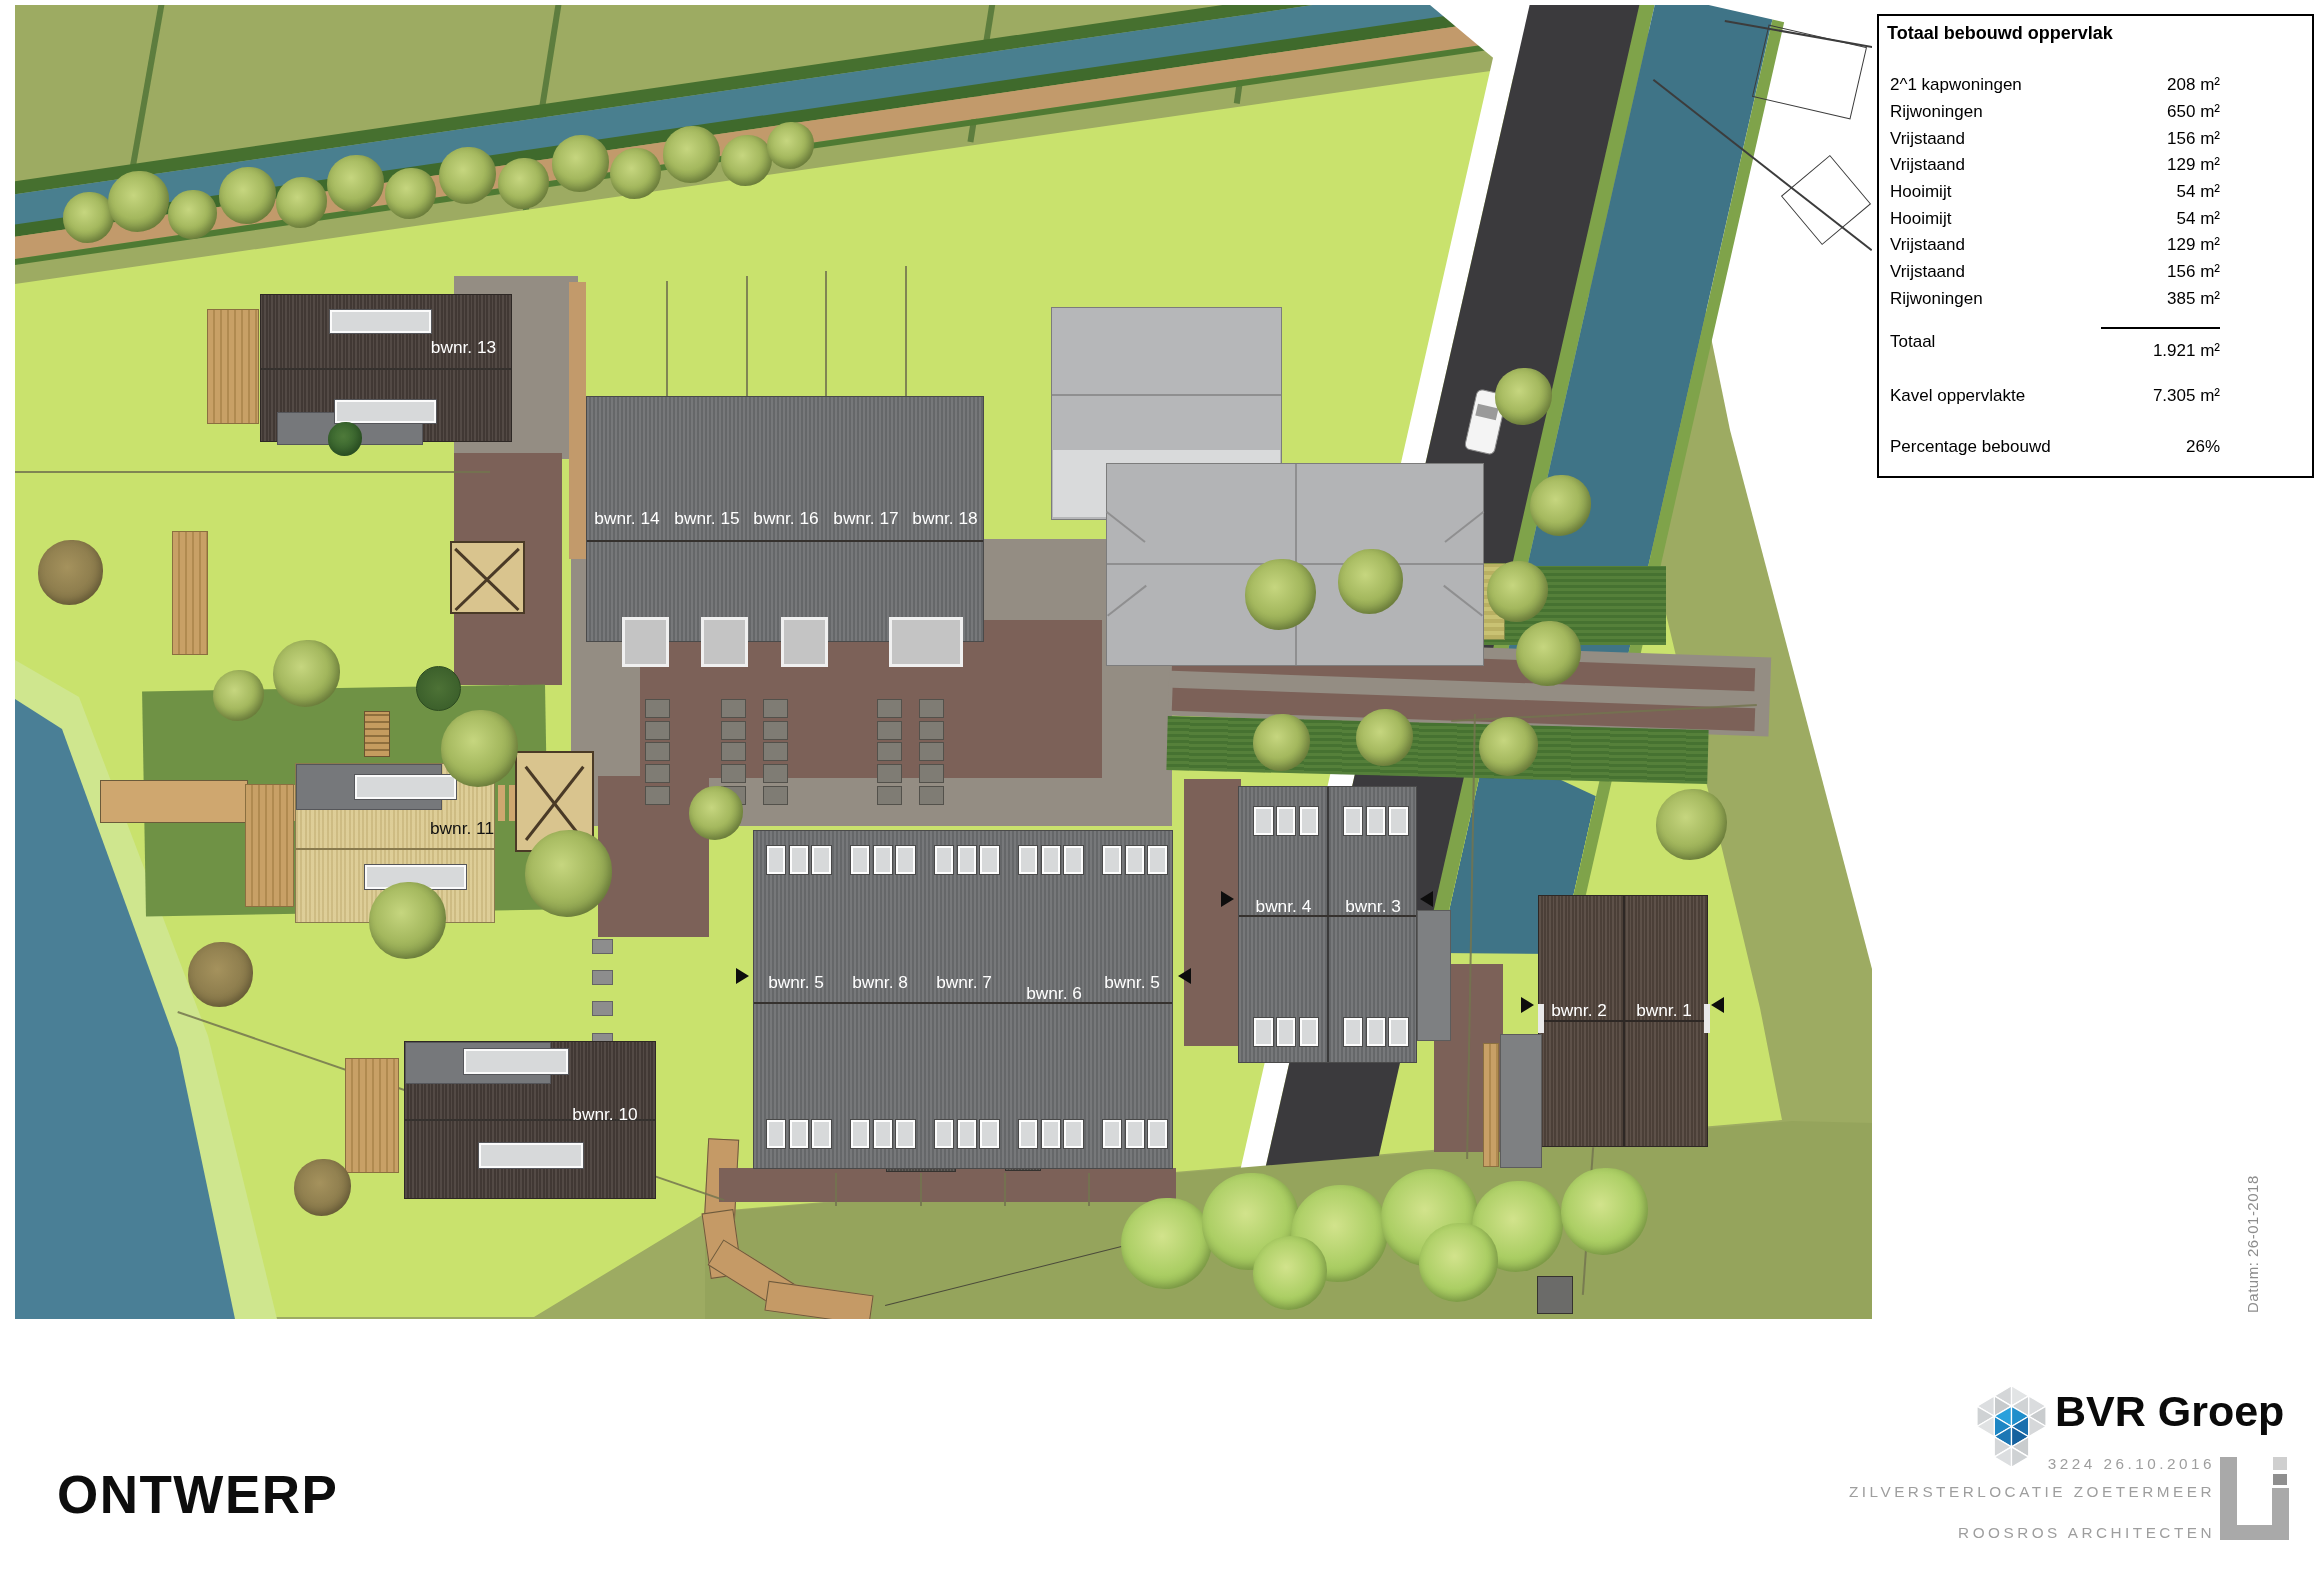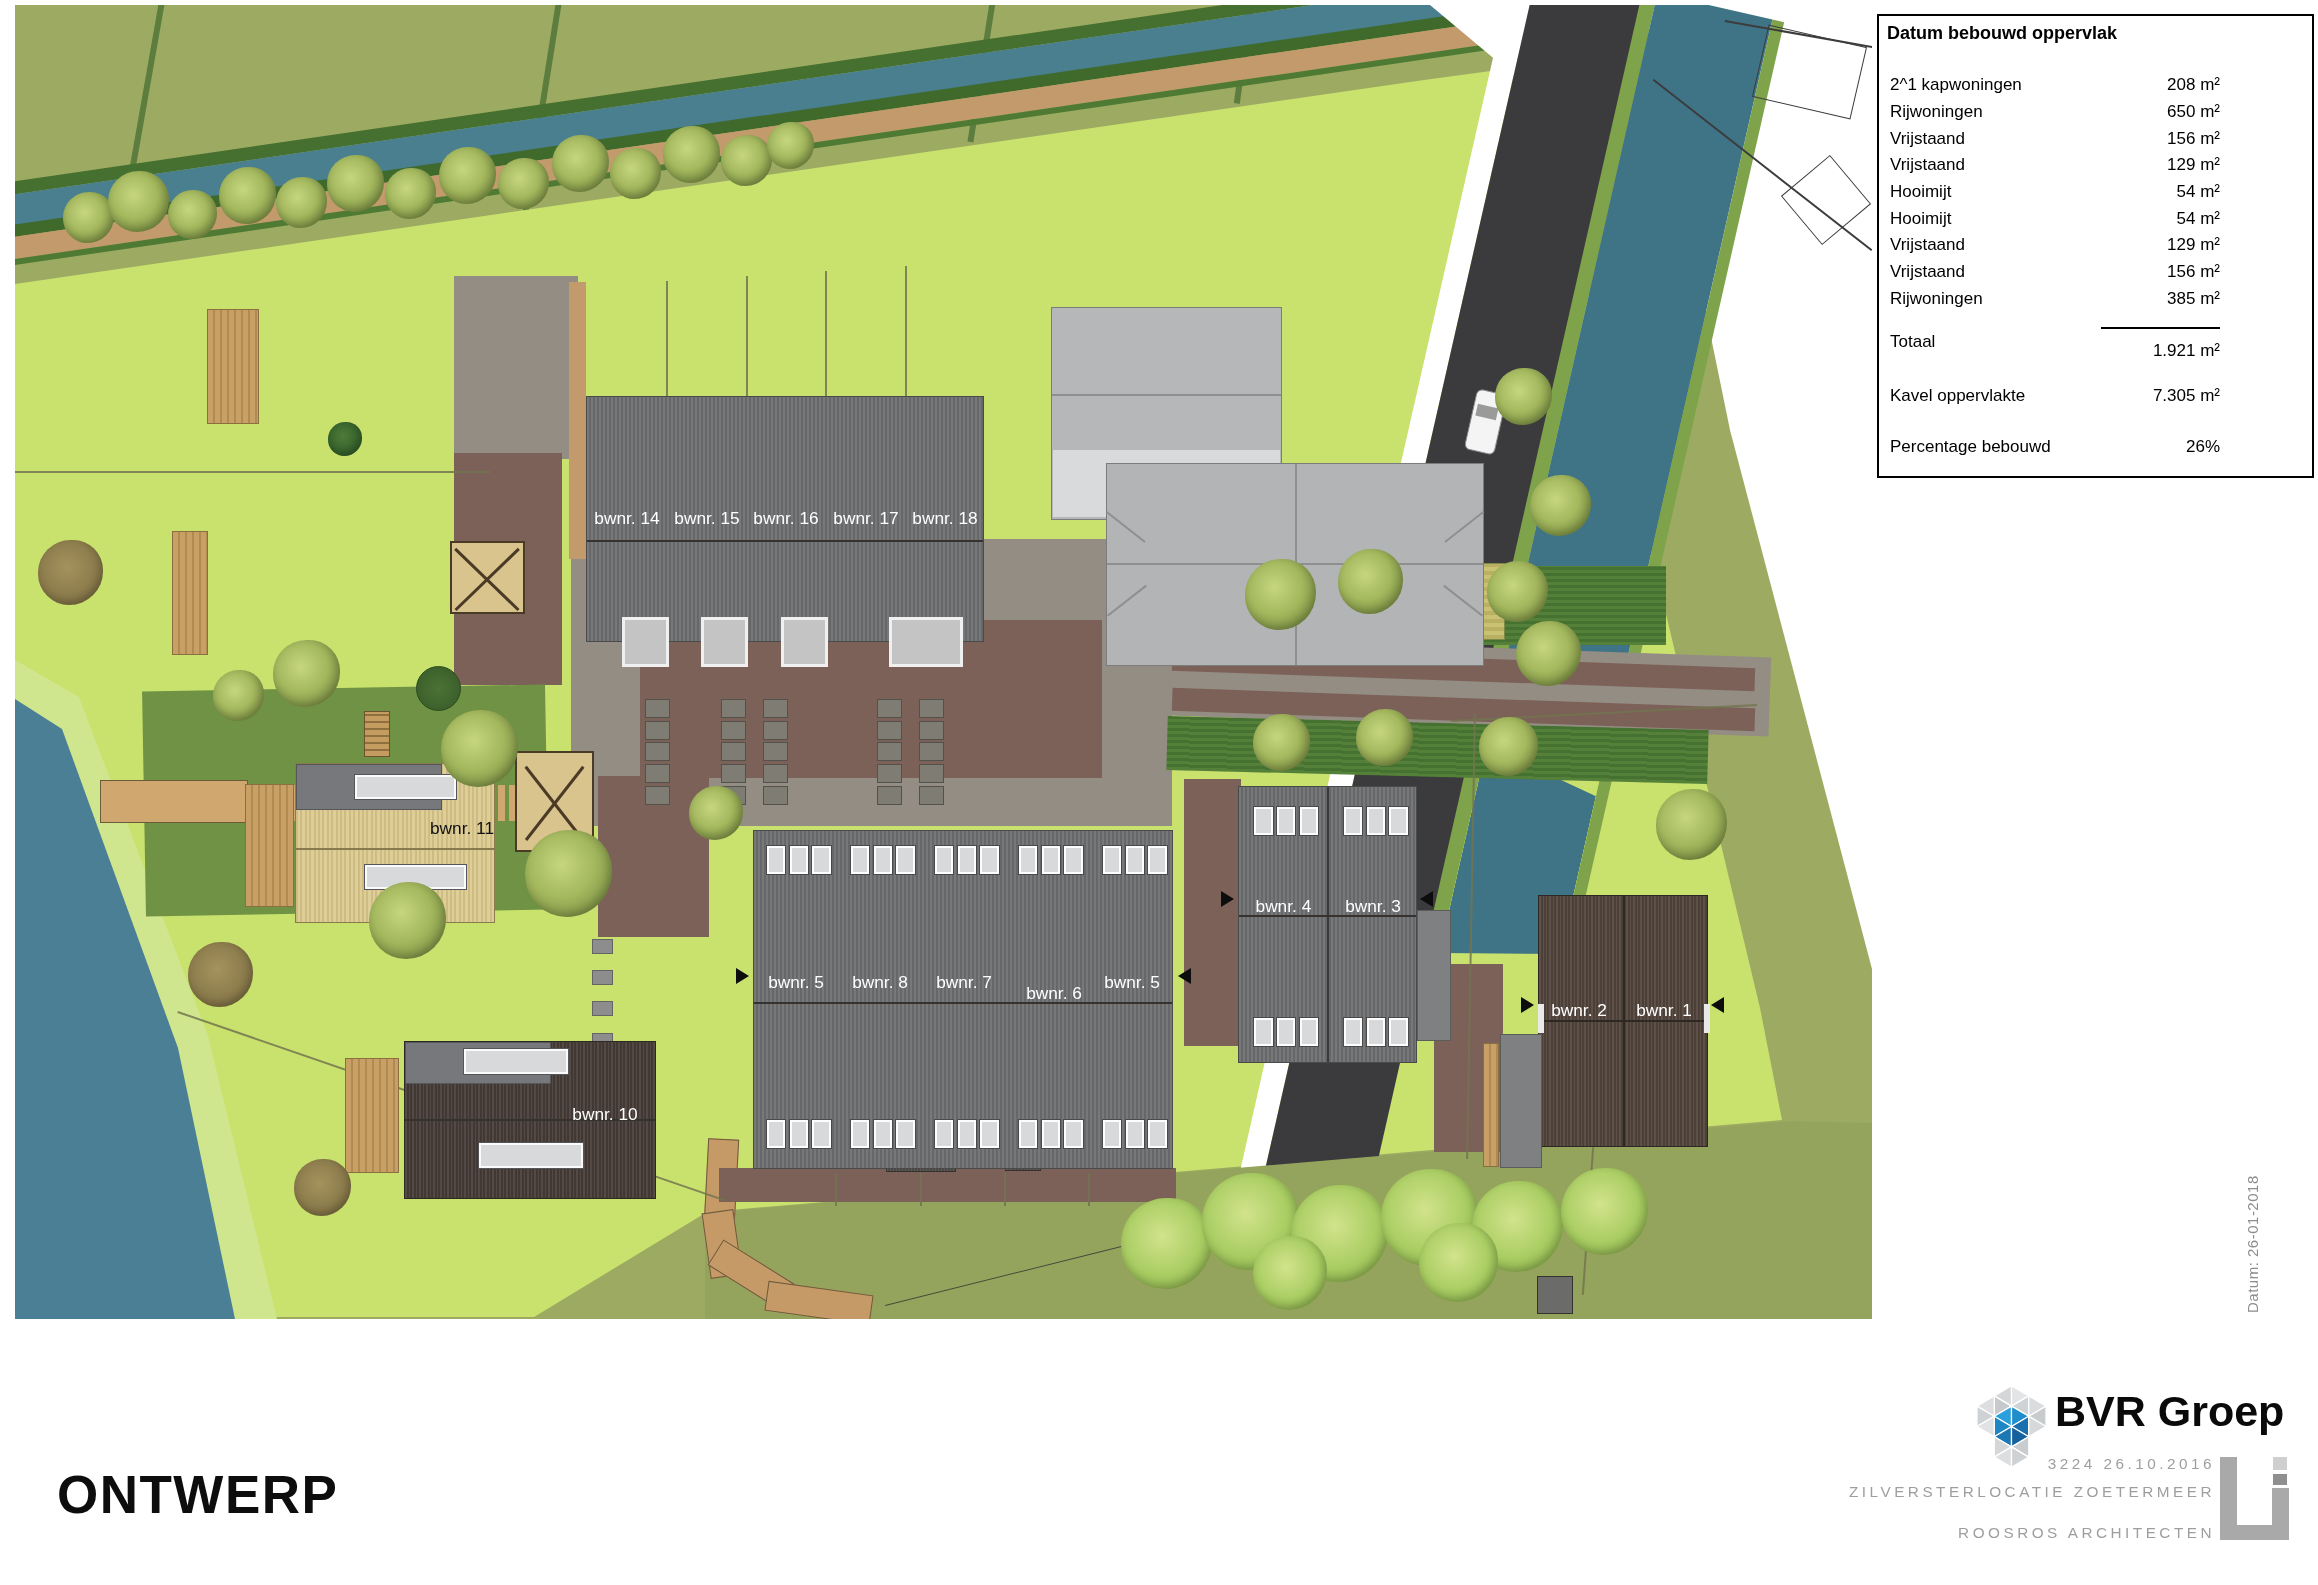--- a/index.html
+++ b/index.html
@@ -169,20 +169,27 @@
   <div class="stone" style="left:577px;top:996px"></div>
   <div class="stone" style="left:577px;top:1028px"></div>
   <div class="stone" style="left:577px;top:1059px"></div>
   <div class="stone" style="left:577px;top:1090px"></div>
 
   <div class="shed" style="left:871px;top:1093px;width:70px;height:74px"></div>
   <div class="shed" style="left:990px;top:1094px;width:36px;height:72px"></div>
   <div class="shed" style="left:1522px;top:1271px;width:36px;height:38px;background:#6b6b69"></div>
 
   <div class="a deck" style="left:192px;top:304px;width:52px;height:115px"></div>
+  <div class="a roofD" style="left:245px;top:289px;width:252px;height:148px">
+    <div class="hl" style="top:73px"></div>
+    <div class="gsec" style="left:16.3px;top:117px;width:144px;height:31px"></div>
+    <div class="win" style="left:69px;top:15px;width:101px;height:23px"></div>
+    <div class="win" style="left:74px;top:105px;width:101px;height:23px"></div>
+    <div class="lbl" style="left:163px;top:42px;width:79px">bwnr. 13</div>
+  </div>
 
   <div class="a deck" style="left:157px;top:526px;width:36px;height:124px"></div>
 
   <div class="a" style="left:554px;top:277px;width:17.3px;height:277px;background:#c29a6b"></div>
   <div class="a roofG" style="left:571px;top:391px;width:398px;height:246px">
     <div class="hl" style="top:143px"></div>
     <div class="lbl" style="left:3px;top:111px;width:74px">bwnr. 14</div>
     <div class="lbl" style="left:83px;top:111px;width:74px">bwnr. 15</div>
     <div class="lbl" style="left:162px;top:111px;width:74px">bwnr. 16</div>
     <div class="lbl" style="left:242px;top:111px;width:74px">bwnr. 17</div>
@@ -376,21 +383,21 @@
 
   <div class="arR" style="left:721px;top:963px"></div>
   <div class="arL" style="left:1163px;top:963px"></div>
   <div class="arR" style="left:1206px;top:886px"></div>
   <div class="arL" style="left:1405px;top:886px"></div>
   <div class="arR" style="left:1506px;top:992px"></div>
   <div class="arL" style="left:1696px;top:992px"></div>
 </div>
 
 <div id="tbl" class="a">
-  <div class="a" style="left:8px;top:7px;font-size:18px;font-weight:bold;color:#000">Datum bebouwd oppervlak</div>
+  <div class="a" style="left:8px;top:7px;font-size:18px;font-weight:bold;color:#000">Totaal bebouwd oppervlak</div>
   <div class="trow" style="top:59px">
       <span class="tl">2^1 kapwoningen</span>
       <span class="tv">208 m²</span>
     </div>
   <div class="trow" style="top:86px">
       <span class="tl">Rijwoningen</span>
       <span class="tv">650 m²</span>
     </div>
   <div class="trow" style="top:113px">
       <span class="tl">Vrijstaand</span>

